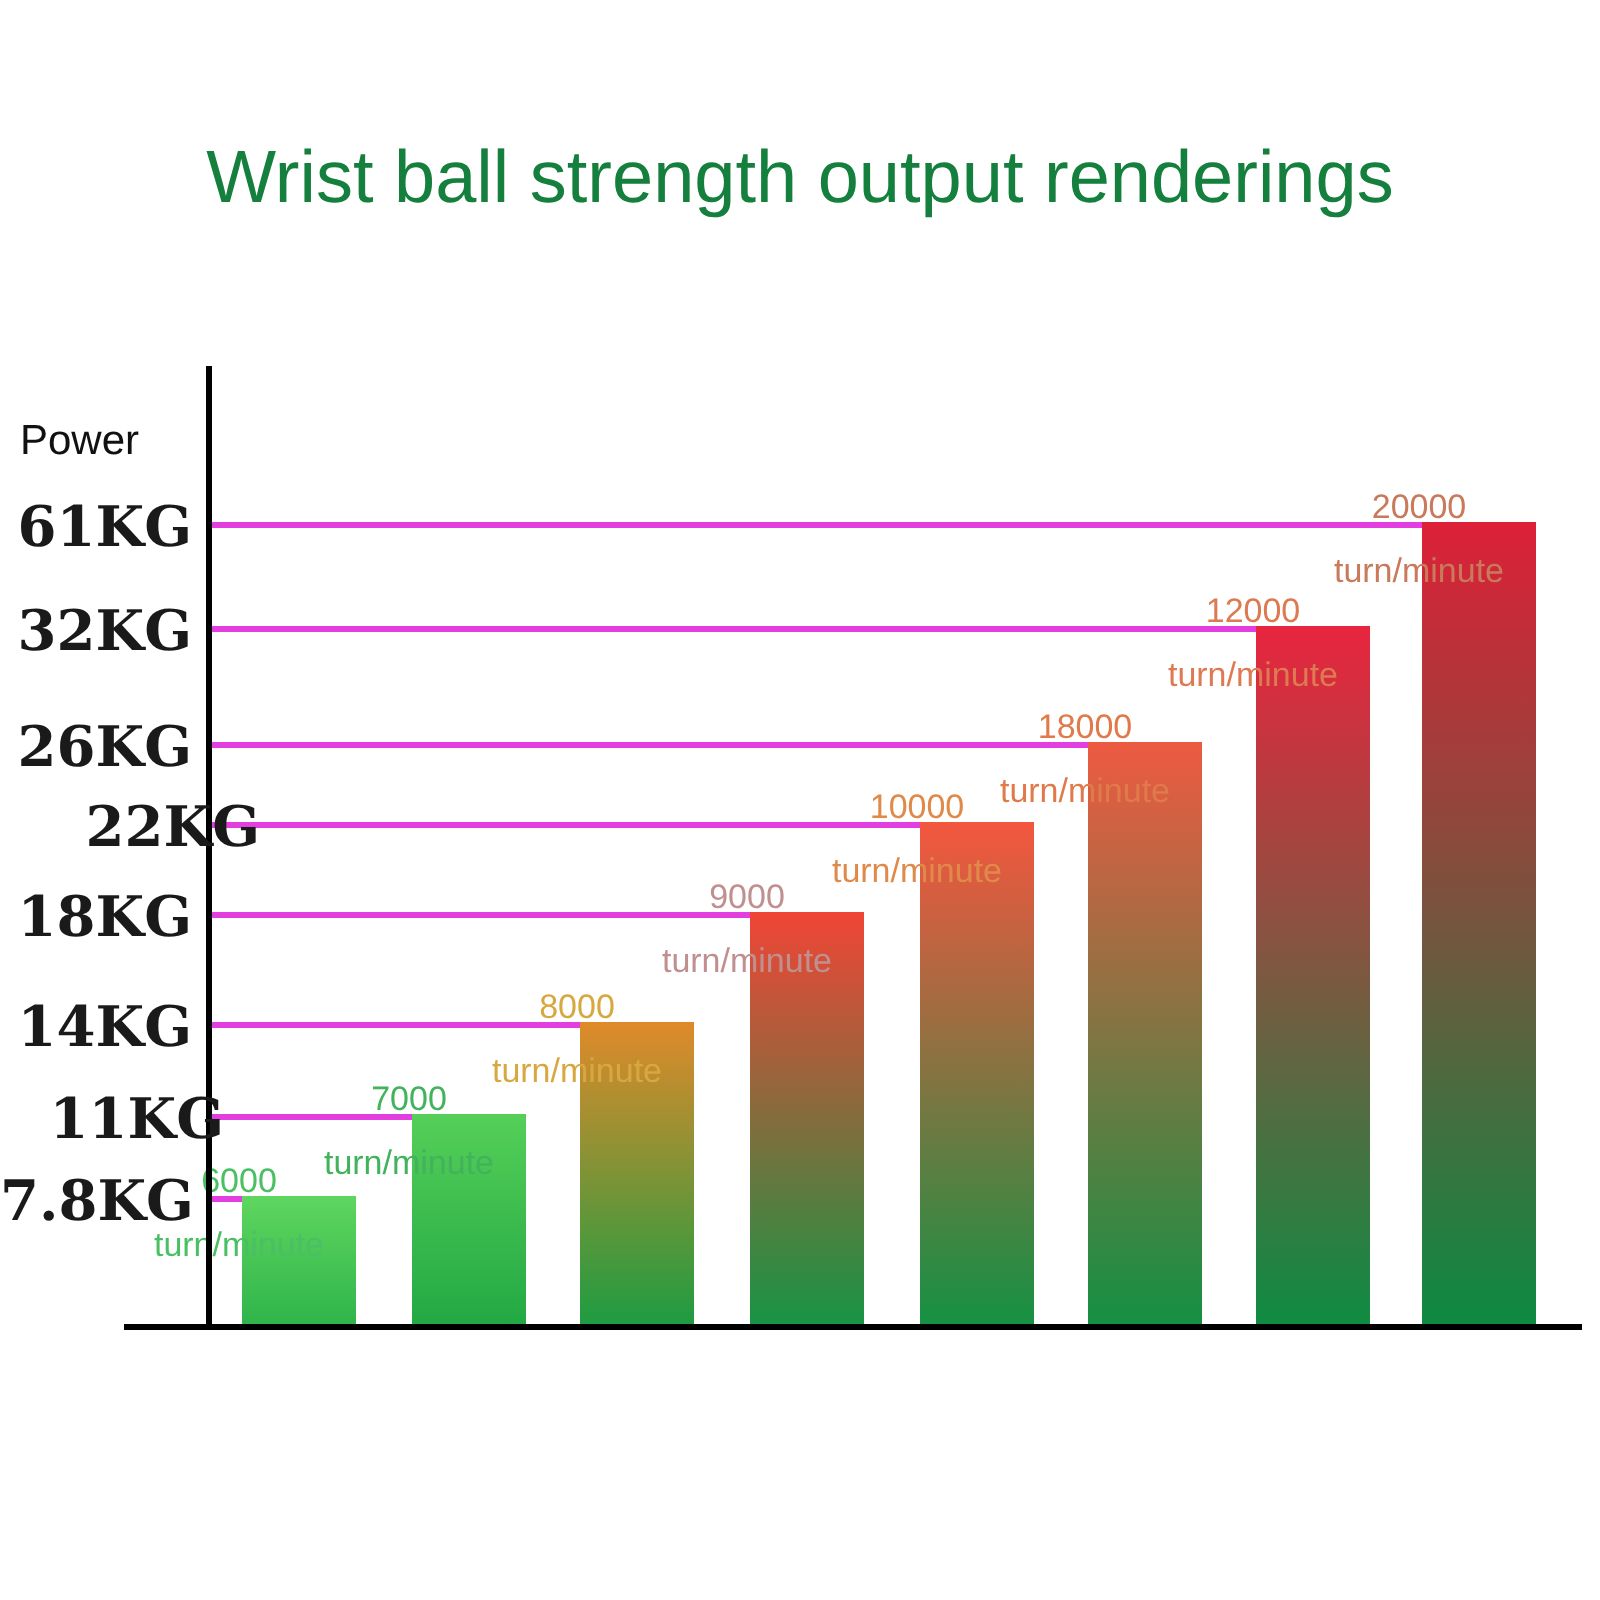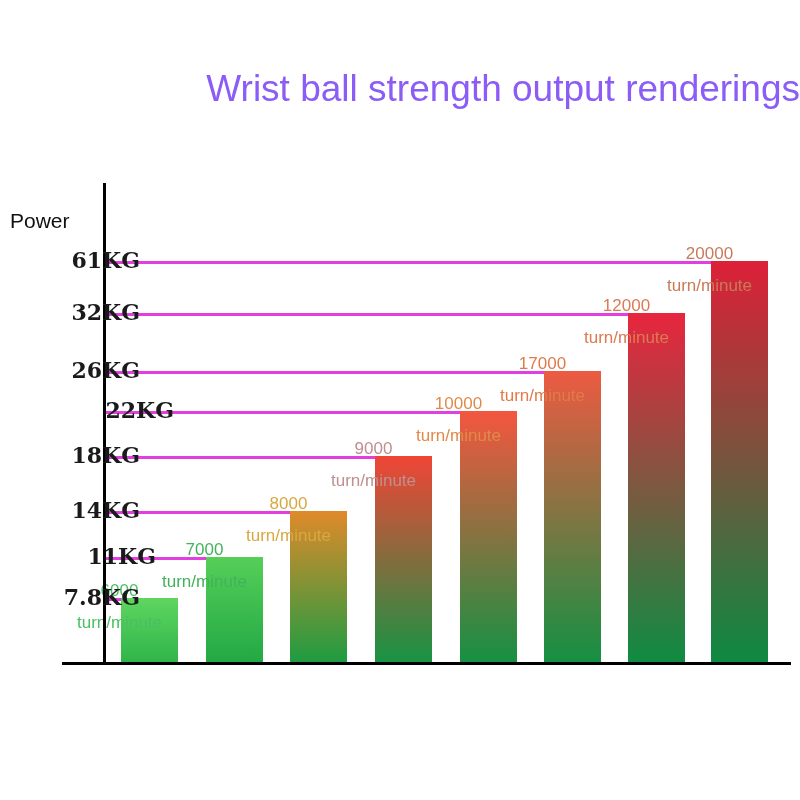--- a/index.html
+++ b/index.html
@@ -16,25 +16,25 @@
     overflow: hidden;
     font-family: "Liberation Sans", sans-serif;
   }
 
   
   #chart-title {
     position: absolute;
     left: 0;
     top: 68px;
     width: 800px;
-    text-align: right;
+    text-align: center;
     font-family: "Liberation Sans", sans-serif;
     font-size: 37px;
     font-weight: 400;
-    color: #8b5cf6;
+    color: #15803d;
     letter-spacing: 0px;
     white-space: nowrap;
   }
 
   
   #chart-caption {
     position: absolute;
     left: 0;
     top: 681px;
     width: 800px;
@@ -73,26 +73,25 @@
     font-size: 21px;
     color: #111111;
     white-space: nowrap;
   }
 
   
   .y-tick-label {
     position: absolute;
     right: 0;
     font-family: "DejaVu Serif", "Liberation Serif", serif;
-    font-size: 22px;
+    font-size: 28px;
     font-weight: 700;
     color: #1a1a1a;
     white-space: nowrap;
     text-align: right;
-    margin-left: 44px;
   }
 
   
   .gridline {
     position: absolute;
     height: 3px;
     background: #e33fe0;
   }
 
   
@@ -161,21 +160,21 @@
       </div>
       <div class="gridline" style="left: 103px; top: 411px; width: 361px; background: rgb(227, 63, 224);"></div>
       <div class="bar" style="left: 460px; width: 57px; height: 252px; top: 411px; bottom: auto; background: linear-gradient(rgb(244, 86, 63) 0%, rgb(21, 145, 67) 100%);"></div>
       <div class="bar-annot" style="color: rgb(224, 138, 74); left: 400px; width: 117px; top: 351px;">
         <span class="val">10000</span>
         <span class="unit">turn/minute</span>
       </div>
       <div class="gridline" style="left: 103px; top: 371px; width: 445px; background: rgb(227, 63, 224);"></div>
       <div class="bar" style="left: 544px; width: 57px; height: 292px; top: 371px; bottom: auto; background: linear-gradient(rgb(237, 90, 66) 0%, rgb(20, 144, 67) 100%);"></div>
       <div class="bar-annot" style="color: rgb(224, 122, 74); left: 484px; width: 117px; top: 311px;">
-        <span class="val">17000</span>
+        <span class="val">18000</span>
         <span class="unit">turn/minute</span>
       </div>
       <div class="gridline" style="left: 103px; top: 313px; width: 529px; background: rgb(227, 63, 224);"></div>
       <div class="bar" style="left: 628px; width: 57px; height: 350px; top: 313px; bottom: auto; background: linear-gradient(rgb(232, 37, 63) 0%, rgb(15, 140, 66) 100%);"></div>
       <div class="bar-annot" style="color: rgb(221, 122, 82); left: 568px; width: 117px; top: 253px;">
         <span class="val">12000</span>
         <span class="unit">turn/minute</span>
       </div>
       <div class="gridline" style="left: 103px; top: 261px; width: 612px; background: rgb(227, 63, 224);"></div>
       <div class="bar" style="left: 711px; width: 57px; height: 402px; top: 261px; bottom: auto; background: linear-gradient(rgb(221, 32, 56) 0%, rgb(13, 138, 66) 100%);"></div>

